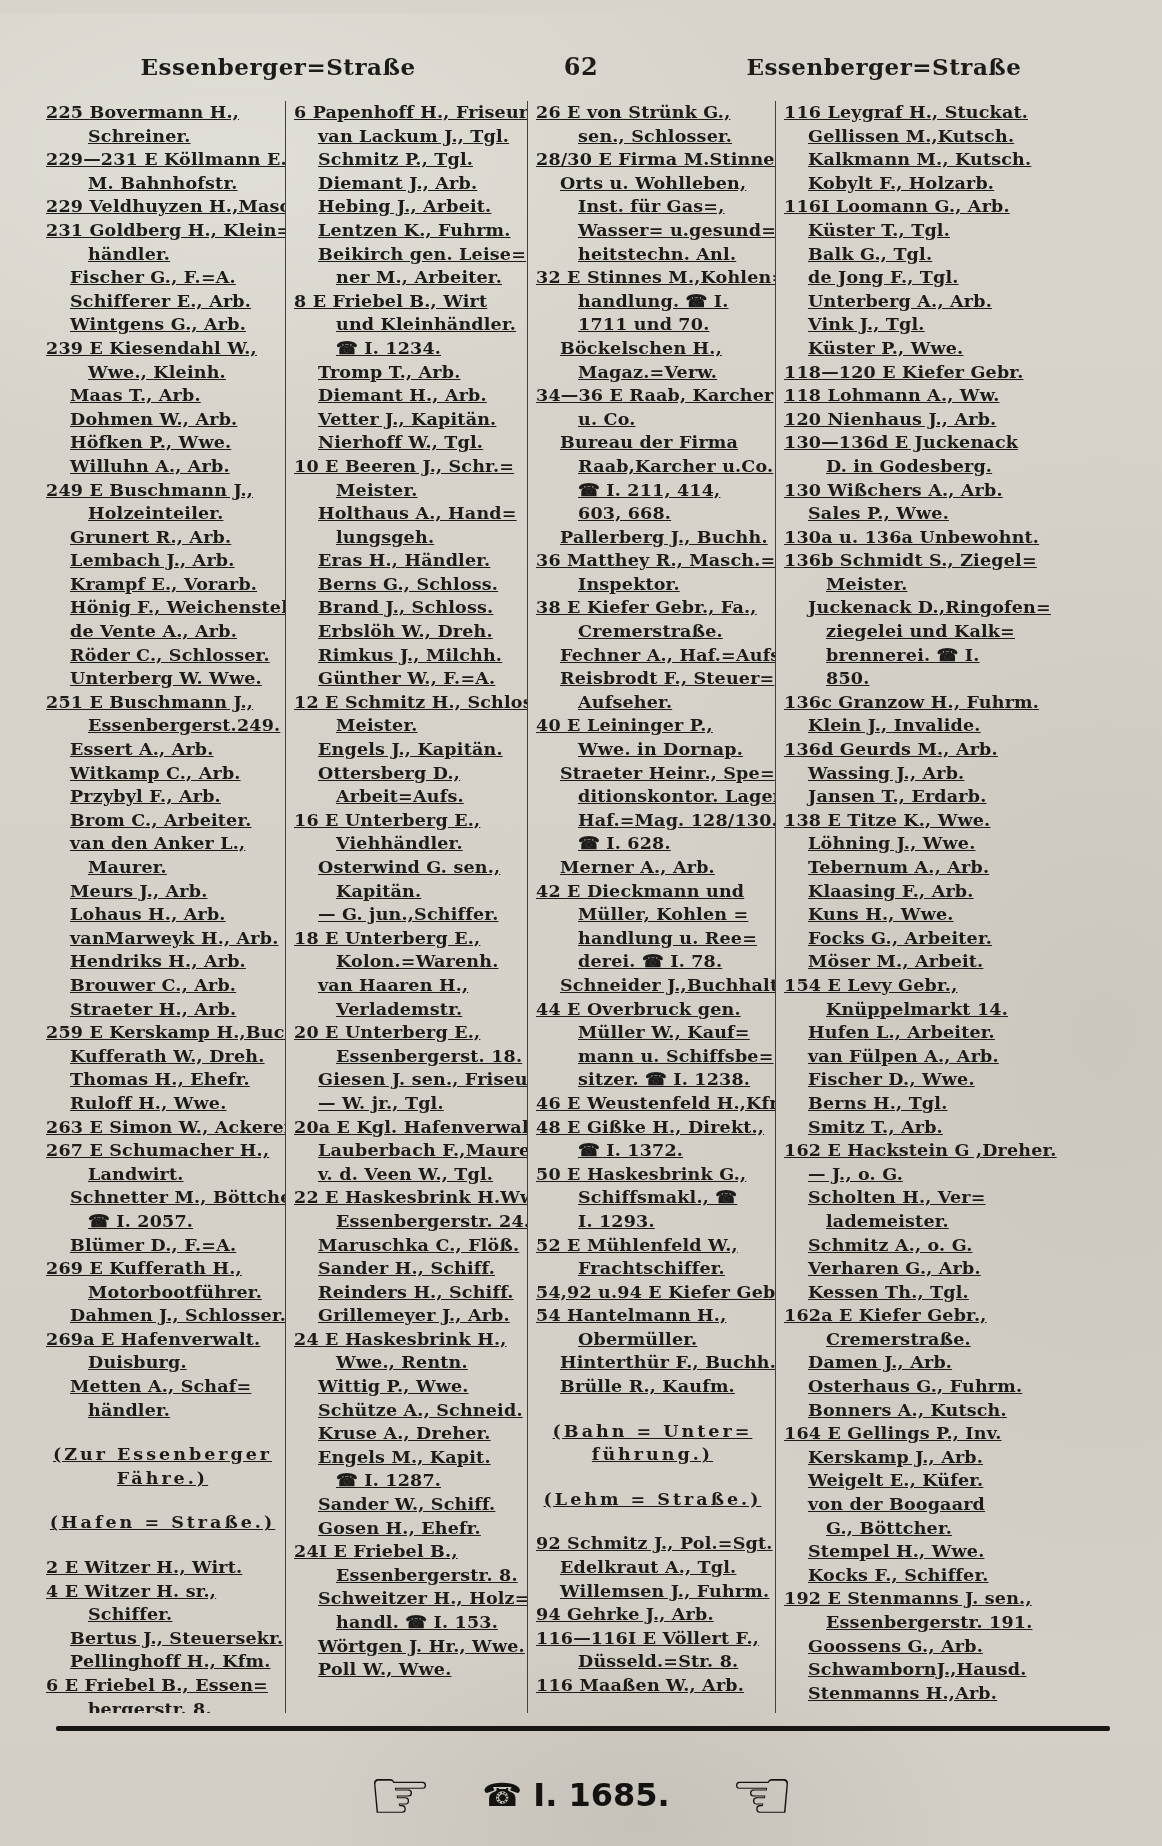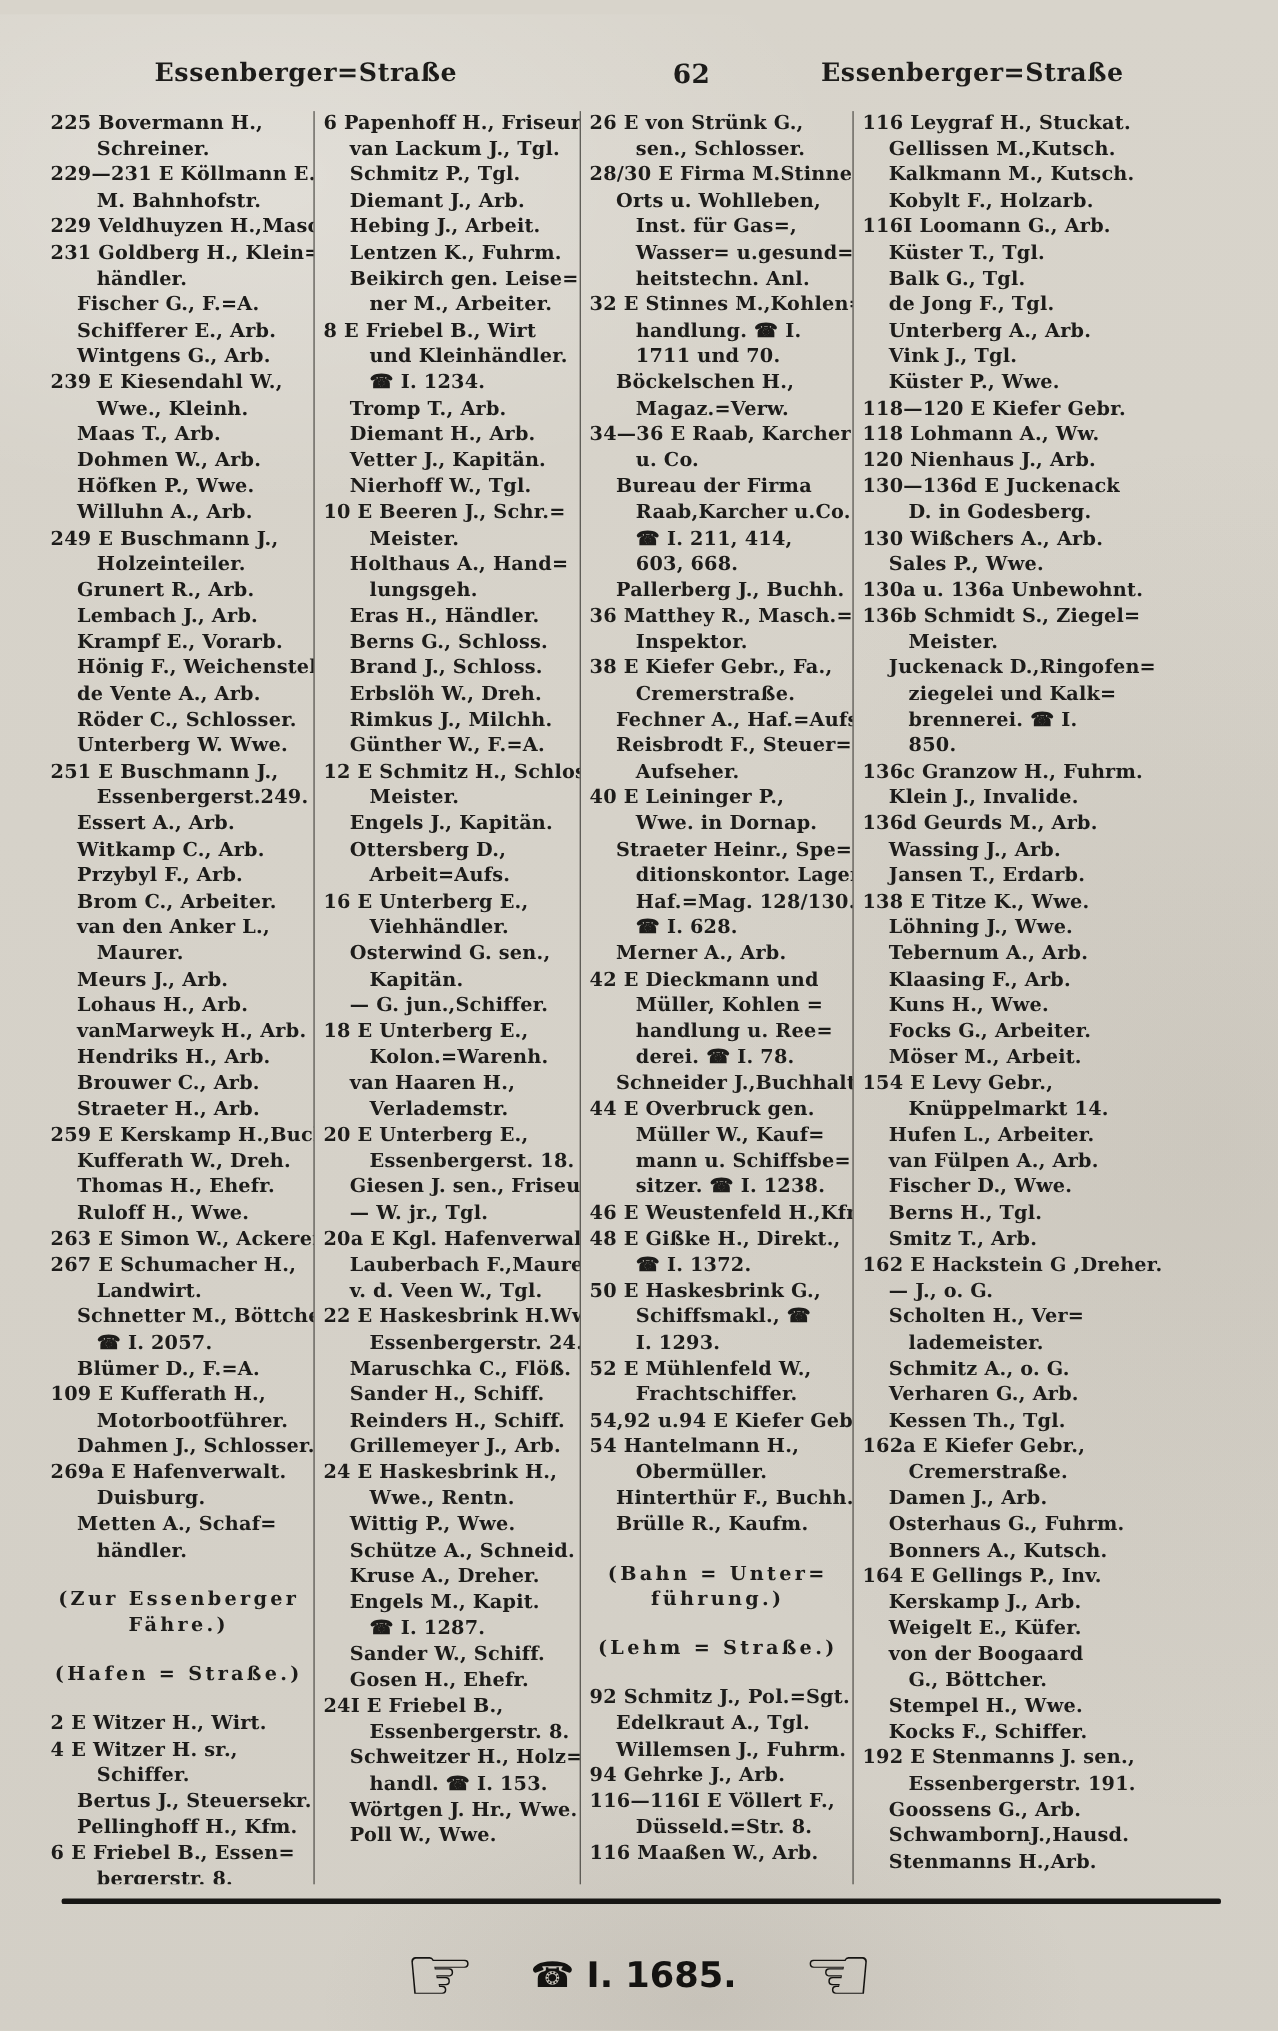--- a/index.html
+++ b/index.html
@@ -18,28 +18,28 @@
       linear-gradient(#d8d4cb,#d3cfc6);
     color:#1d1c1a;
     margin-top:13px;
   }
   .hdr{
     position:absolute;top:36px;left:40px;right:40px;height:34px;
     display:flex;align-items:center;
   }
   .hdr .t{font-weight:bold;font-size:23px;letter-spacing:.5px;}
   .hdr .left{width:44%;text-align:center;}
-  .hdr .num{width:12%;text-align:right;font-size:24px;}
+  .hdr .num{width:12%;text-align:center;font-size:24px;}
   .hdr .right{width:44%;text-align:center;}
   .cols{
     position:absolute;top:88px;left:38px;right:30px;bottom:146px;
     display:flex;
   }
   .col{
-    padding:0 6px 0 8px;box-sizing:border-box;overflow:hidden;
+    padding:0 6px 0 8px;box-sizing:border-box;overflow:hidden;text-decoration:underline;
   }
   .col1{width:248px;border-right:1px solid #43413c;}
   .col2{width:242px;border-right:1px solid #43413c;}
   .col3{width:248px;border-right:1px solid #43413c;}
   .col4{width:336px;}
   .ln{
     font-size:17.5px;font-weight:bold;line-height:23.6px;
     white-space:nowrap;letter-spacing:.2px;
   }
   .ln.i0{padding-left:0;}
@@ -119,21 +119,21 @@
         <div class="ln i0">259 E Kerskamp H.,Buchh.</div>
         <div class="ln i1">Kufferath W., Dreh.</div>
         <div class="ln i1">Thomas H., Ehefr.</div>
         <div class="ln i1">Ruloff H., Wwe.</div>
         <div class="ln i0">263 E Simon W., Ackerer.</div>
         <div class="ln i0">267 E Schumacher H.,</div>
         <div class="ln i2">Landwirt.</div>
         <div class="ln i1">Schnetter M., Böttcher.</div>
         <div class="ln i2">☎ I. 2057.</div>
         <div class="ln i1">Blümer D., F.=A.</div>
-        <div class="ln i0">109 E Kufferath H.,</div>
+        <div class="ln i0">269 E Kufferath H.,</div>
         <div class="ln i2">Motorbootführer.</div>
         <div class="ln i1">Dahmen J., Schlosser.</div>
         <div class="ln i0">269a E Hafenverwalt.</div>
         <div class="ln i2">Duisburg.</div>
         <div class="ln i1">Metten A., Schaf=</div>
         <div class="ln i2">händler.</div>
         <div class="gap"></div>
         <div class="ln head">(Zur Essenberger</div>
         <div class="ln head">Fähre.)</div>
         <div class="gap"></div>

